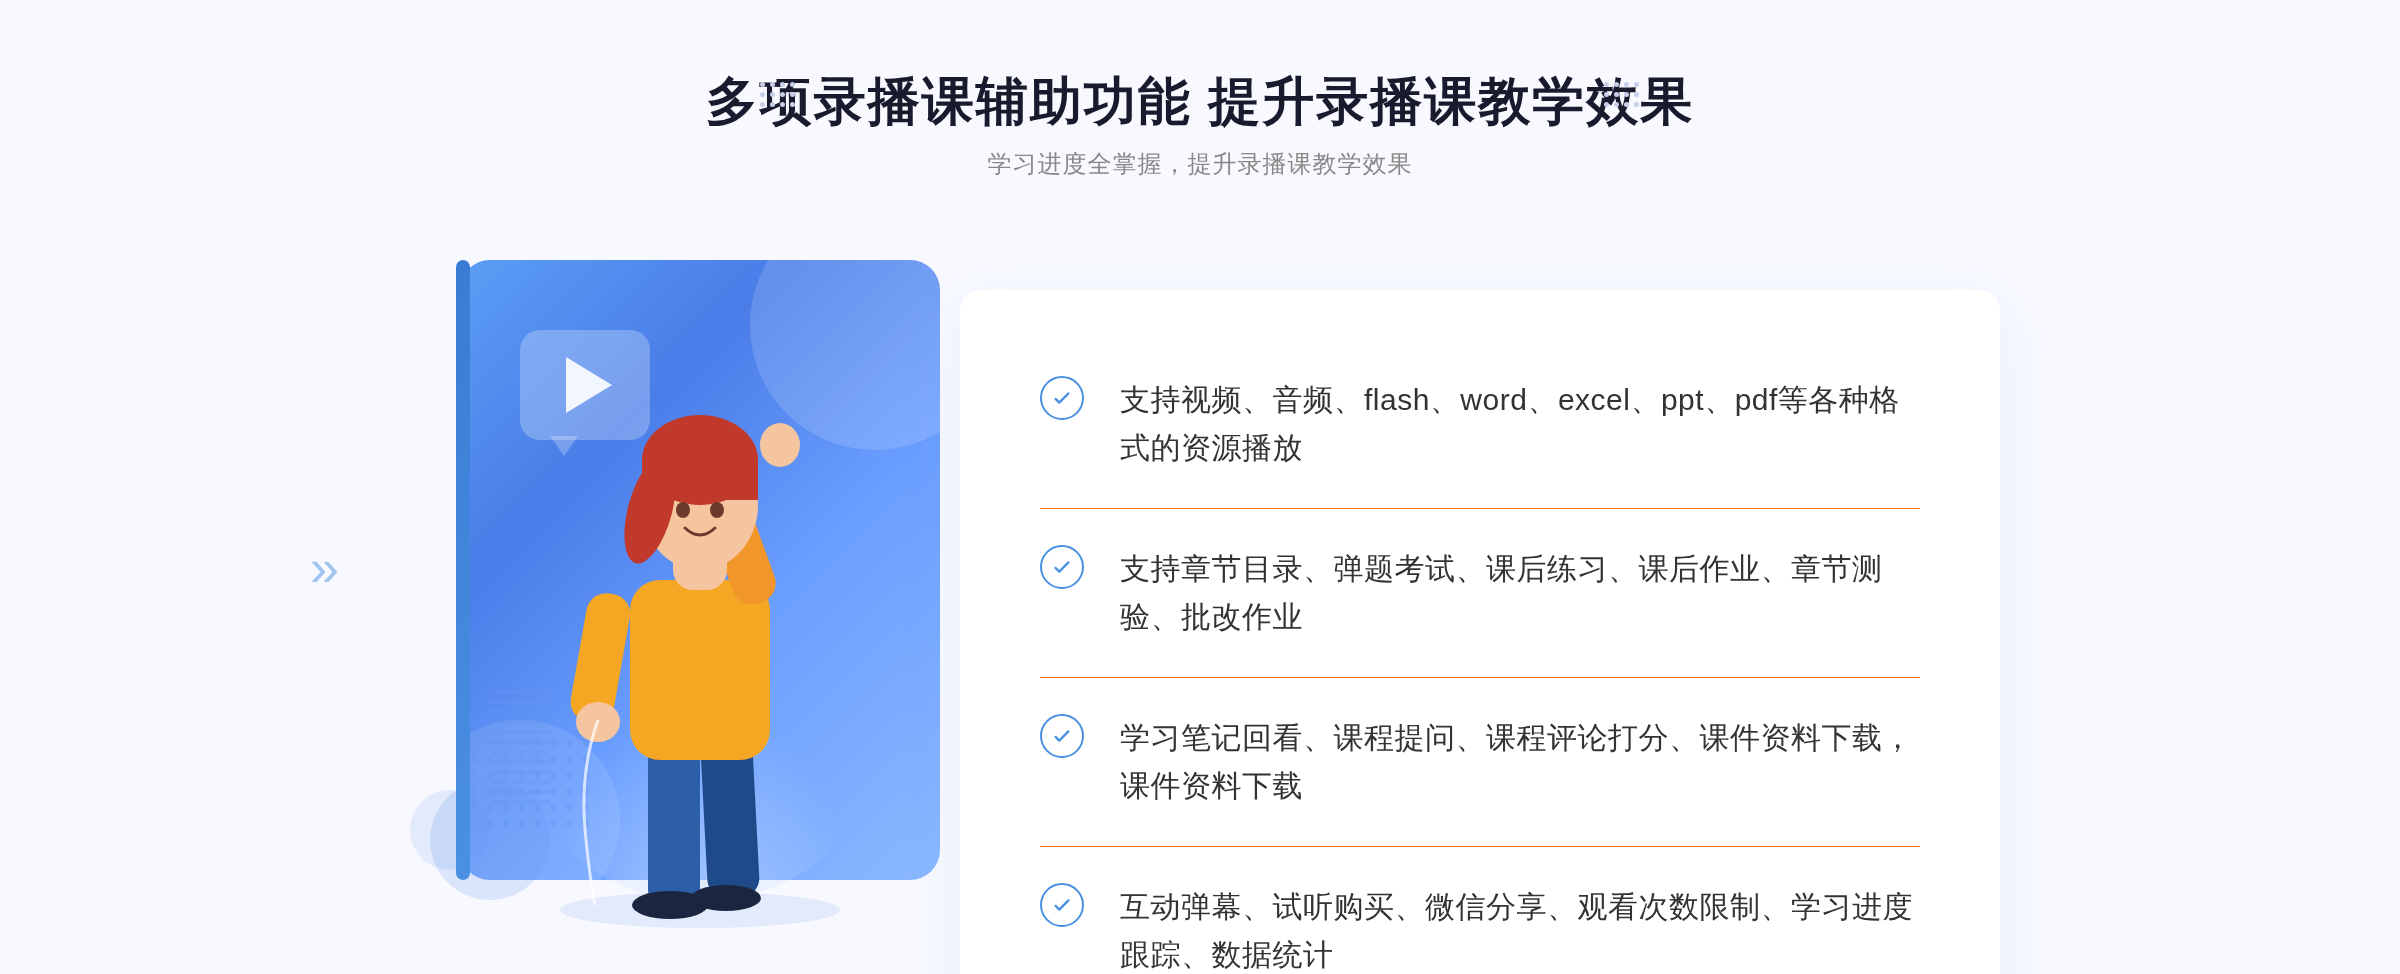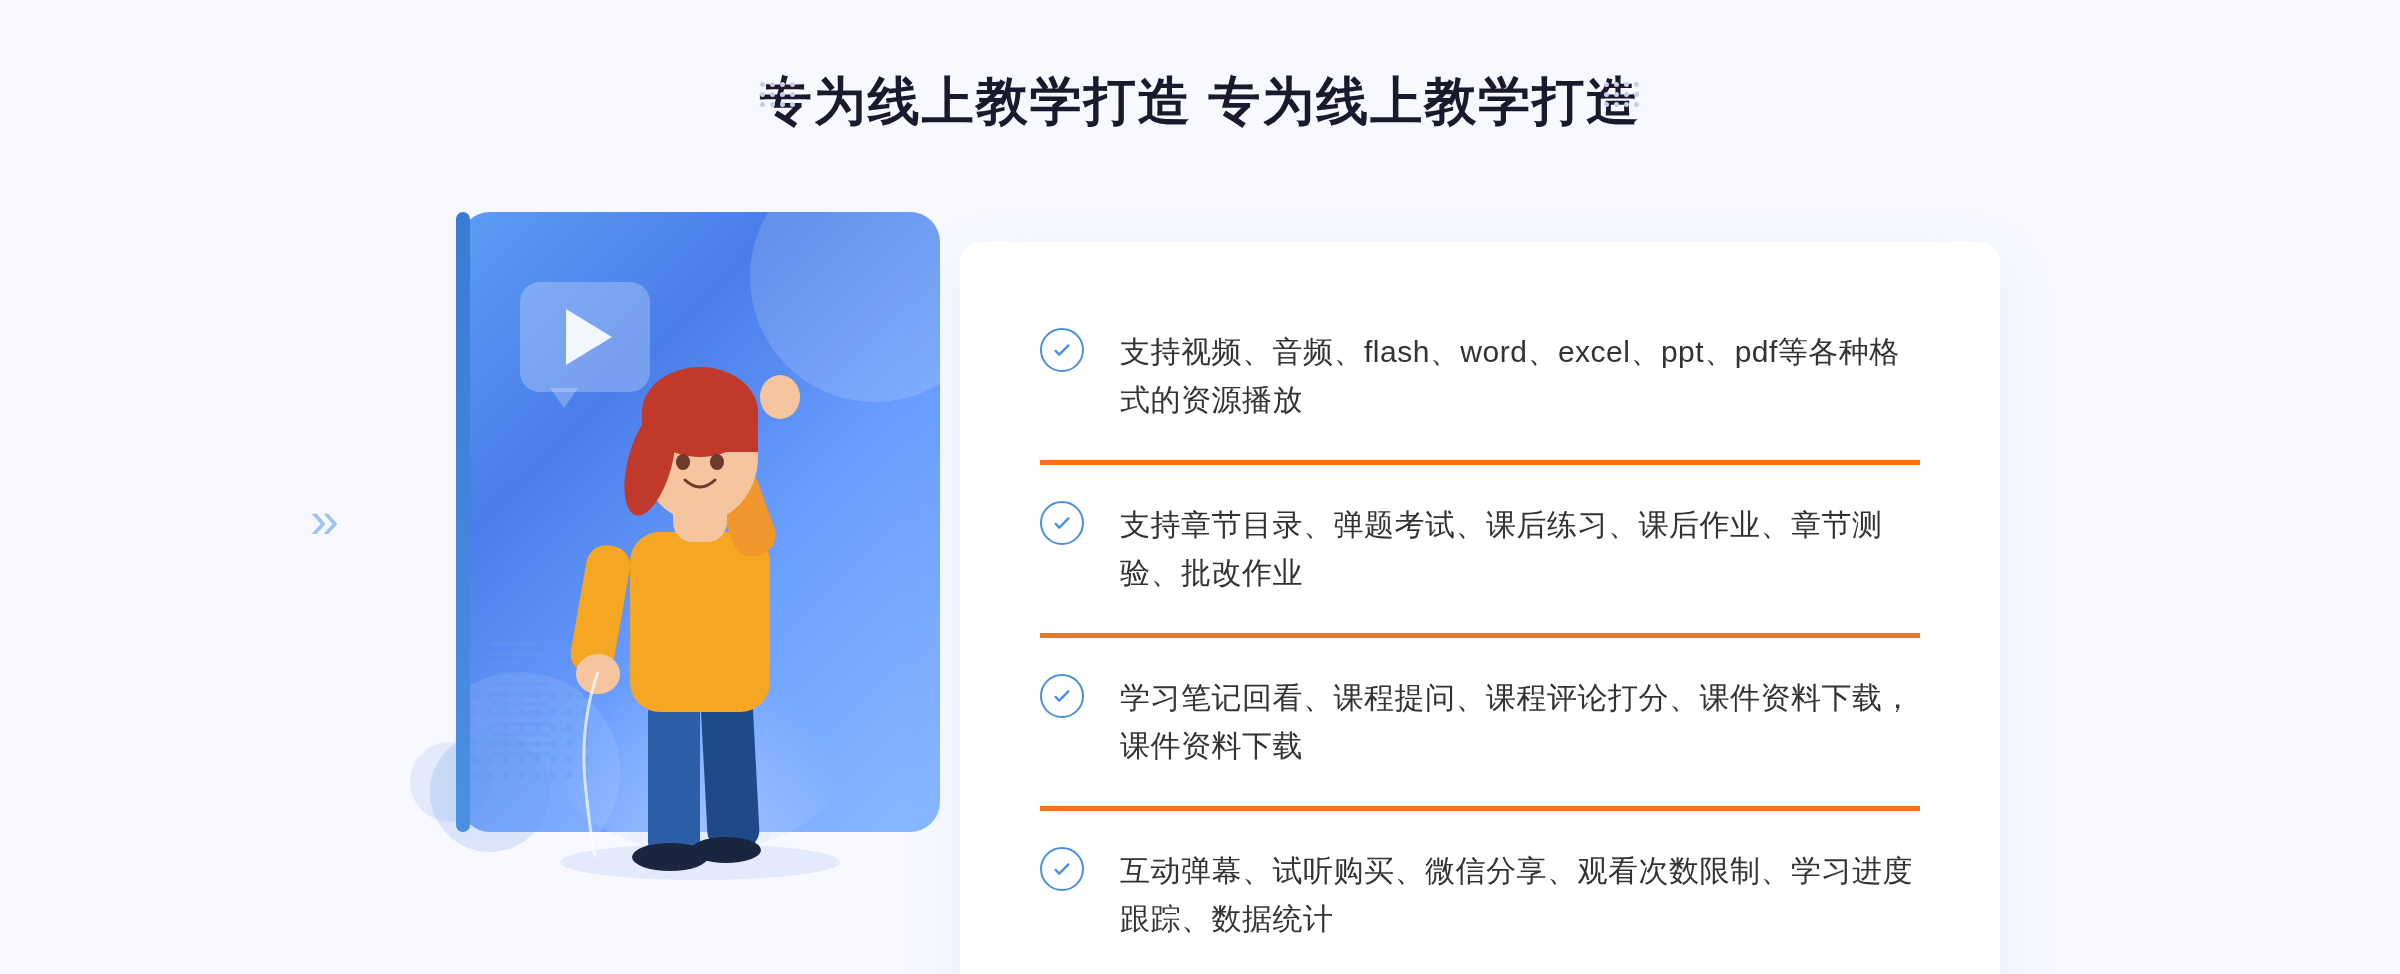--- a/index.html
+++ b/index.html
@@ -273,21 +273,21 @@
       padding: 50px 80px;
       box-shadow: 0 20px 60px rgba(100,149,237,0.1);
       z-index: 7;
       position: relative;
     }
 
     .feature-item {
       display: flex;
       align-items: flex-start;
       padding: 36px 0;
-      border-bottom: 5px solid #f97316;
+      border-bottom: 1px solid #f97316;
     }
 
     .feature-item:last-child {
       border-bottom: none;
     }
 
     .check-circle {
       width: 44px;
       height: 44px;
       border: 2.5px solid #4a90e2;
@@ -340,21 +340,22 @@
           <span></span>
           <span></span>
           <span></span>
         <span></span>
           <span></span>
           <span></span>
           <span></span>
       </div>
     </div>
 
-    <h1 class="main-title">专为线上教学打造 专为线上教学打造</h1>
+    <h1 class="main-title">多项录播课辅助功能 提升录播课教学效果</h1>
+    <p class="sub-title">学习进度全掌握，提升录播课教学效果</p>
 
     <div class="decorative-dots-right">
       <div class="dot-grid">
         <span></span>
           <span></span>
           <span></span>
           <span></span>
         <span></span>
           <span></span>
           <span></span>

